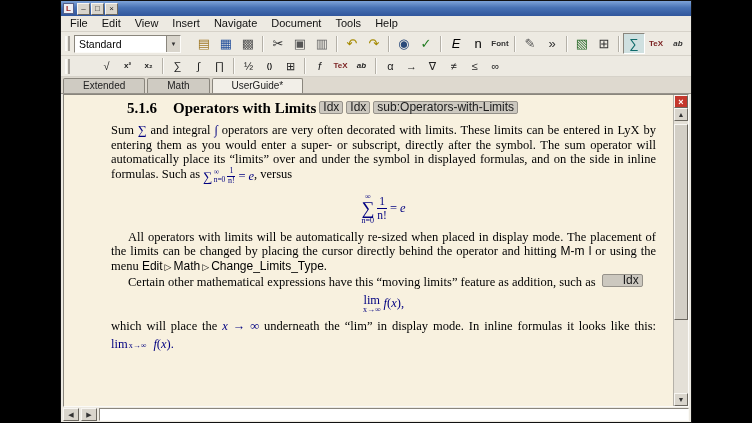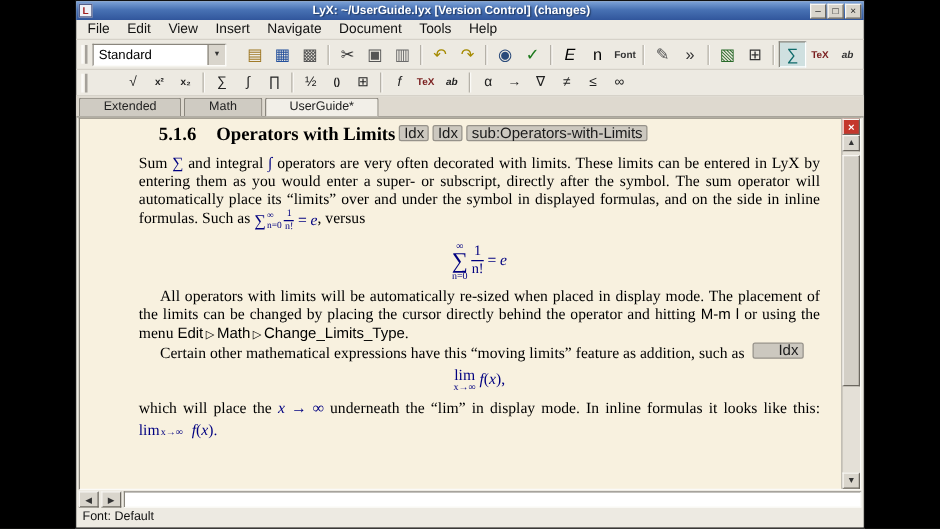--- a/index.html
+++ b/index.html
@@ -116,21 +116,20 @@
   .argsp { width: 3px; }
   .arg { margin-left: 3px; }
 </style>
 </head>
 <body>
 
 <div class="window">
 
   <div class="titlebar">
     <div class="app-icon">L</div>
-    <div class="title-text">LyX: ~/UserGuide.lyx [Version Control] (changes)</div>
     <div class="winbtns">
         <div class="winbtn">–</div>
         <div class="winbtn">□</div>
         <div class="winbtn">×</div>
       </div>
   </div>
 
   <div class="menubar">
       <div class="menu-item">File</div>
       <div class="menu-item">Edit</div>
@@ -346,17 +345,14 @@
       <div class="sbtn">▼</div>
     </div>
   </div>
 
   <div class="bottombar">
     <div class="bbtn">◀</div>
     <div class="bbtn">▶</div>
     <input class="minibuffer" value="" style="">
   </div>
 
-  <div class="statusbar">
-    <span>Font: Default</span>
-  </div>
 
 </div>
 
 </body></html>

